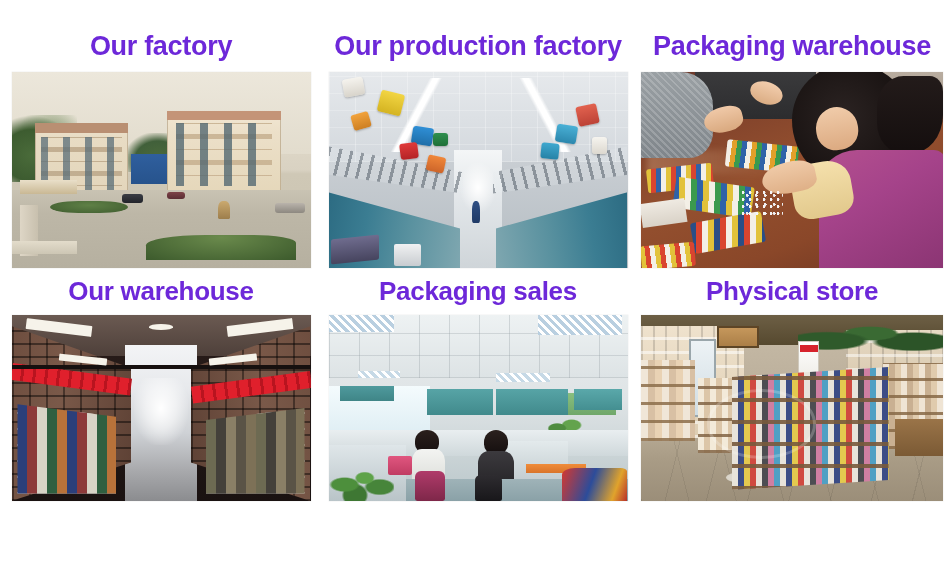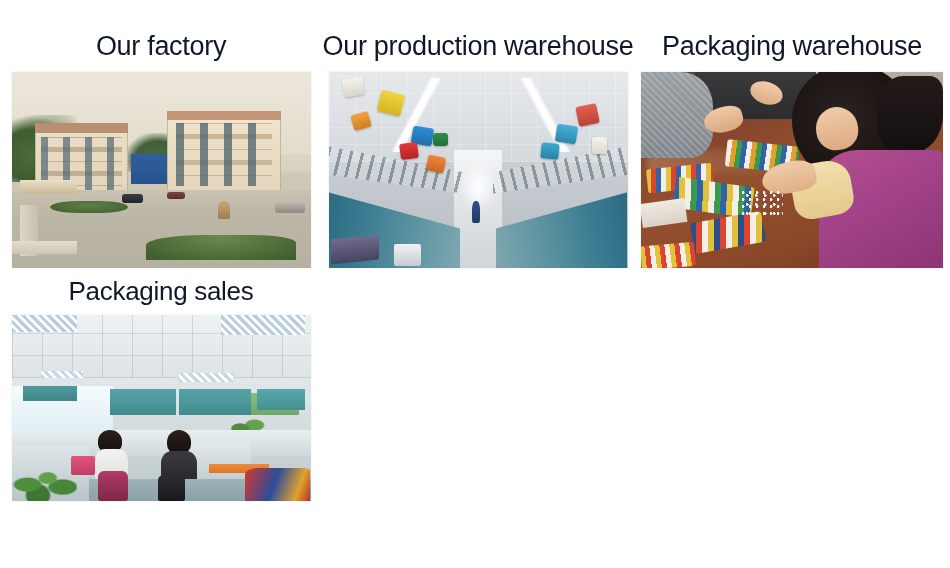--- a/index.html
+++ b/index.html
@@ -31,22 +31,22 @@
     column-gap: 0px;
     row-gap: 0px;
   }
   .cell {
     position: relative;
     display: flex;
     flex-direction: column;
     align-items: center;
   }
   .caption {
-    color: #0f172a;
-    font-weight: normal;
+    color: #6d28d9;
+    font-weight: bold;
     letter-spacing: -0.3px;
     white-space: nowrap;
     text-align: left;
     line-height: 1;
   }
   .cell-r1 .caption { font-size: 27px; padding-top: 33px; padding-bottom: 12px; }
   .cell-r2 .caption { font-size: 26px; padding-top: 6px; padding-bottom: 11px; }
 
   .photo {
     position: relative;
@@ -391,21 +391,21 @@
         <div class="layer f-hedge1"></div>
         <div class="layer f-statue"></div>
         <div class="layer f-canopy"></div>
         <div class="layer f-gate-pillar"></div>
         <div class="layer f-wall"></div>
         <div class="layer f-hedge2"></div>
       </div>
     </div>
 
     <div class="cell cell-r1 cell-c2">
-      <div class="caption">Our production warehouse</div>
+      <div class="caption">Our production factory</div>
       <div class="photo prod">
         <div class="layer p-ceiling"></div>
         <div class="layer p-light-l"></div>
         <div class="layer p-light-r"></div>
         <div class="layer p-aisle"></div>
         <div class="layer p-aisle-glow"></div>
         <div class="layer p-rail-l"></div>
         <div class="layer p-rail-r"></div>
         <div class="layer p-mach-l"></div>
         <div class="layer p-mach-r"></div>
@@ -445,20 +445,40 @@
         <div class="layer k-hair"></div>
         <div class="layer k-hair2"></div>
         <div class="layer k-face"></div>
         <div class="layer k-jacket"></div>
         <div class="layer k-sleeve"></div>
         <div class="layer k-arm"></div>
         <div class="layer k-beads"></div>
       </div>
     </div>
 
+    <div class="cell cell-r2 cell-c1">
+      <div class="caption">Our warehouse</div>
+      <div class="photo ware">
+        <div class="layer w-ceiling"></div>
+        <div class="layer w-corridor"></div>
+        <div class="layer w-rack-l"></div>
+        <div class="layer w-rack-r"></div>
+        <div class="layer w-redband-l"></div>
+        <div class="layer w-redband-r"></div>
+        <div class="layer w-prod-l"></div>
+        <div class="layer w-prod-r"></div>
+        <div class="layer w-beam"></div>
+        <div class="w-lamp" style="left:5%;top:4%;width:22%;height:6%;transform:rotate(7deg);"></div>
+        <div class="w-lamp" style="left:72%;top:4%;width:22%;height:6%;transform:rotate(-7deg);"></div>
+        <div class="w-lamp" style="left:16%;top:22%;width:16%;height:4%;transform:rotate(6deg);"></div>
+        <div class="w-lamp" style="left:66%;top:22%;width:16%;height:4%;transform:rotate(-6deg);"></div>
+        <div class="w-lamp" style="left:46%;top:5%;width:8%;height:3%;border-radius:50%;"></div>
+        <div class="layer w-glow"></div>
+      </div>
+    </div>
 
     <div class="cell cell-r2 cell-c2">
       <div class="caption">Packaging sales</div>
       <div class="photo office">
         <div class="layer o-ceiling"></div>
         <div class="layer o-panel-l"></div>
         <div class="layer o-panel-r"></div>
         <div class="layer o-panel-c"></div>
         <div class="layer o-panel-c2"></div>
         <div class="layer o-window"></div>
@@ -478,15 +498,36 @@
         <div class="layer o-floor"></div>
         <div class="layer o-cube1"></div>
         <div class="layer o-bag"></div>
         <div class="layer o-chair1"></div>
         <div class="layer o-chair2"></div>
         <div class="layer o-cloth"></div>
         <div class="layer o-plant1"></div>
       </div>
     </div>
 
+    <div class="cell cell-r2 cell-c3">
+      <div class="caption">Physical store</div>
+      <div class="photo store">
+        <div class="layer s-ceiling"></div>
+        <div class="layer s-backwall"></div>
+        <div class="layer s-backwall-r"></div>
+        <div class="layer s-greenery"></div>
+        <div class="layer s-door"></div>
+        <div class="layer s-poster"></div>
+        <div class="layer s-floor"></div>
+        <div class="layer s-shelf-left"></div>
+        <div class="layer s-shelf-right"></div>
+        <div class="layer s-counter"></div>
+        <div class="layer s-shelf-rot"></div>
+        <div class="layer s-sign"></div>
+        <div class="layer s-sign-red"></div>
+        <div class="layer s-base"></div>
+        <div class="layer s-shelf-main"></div>
+        <div class="layer s-wm"></div>
+      </div>
+    </div>
 
   </div>
 </div>
 
 </body></html>

